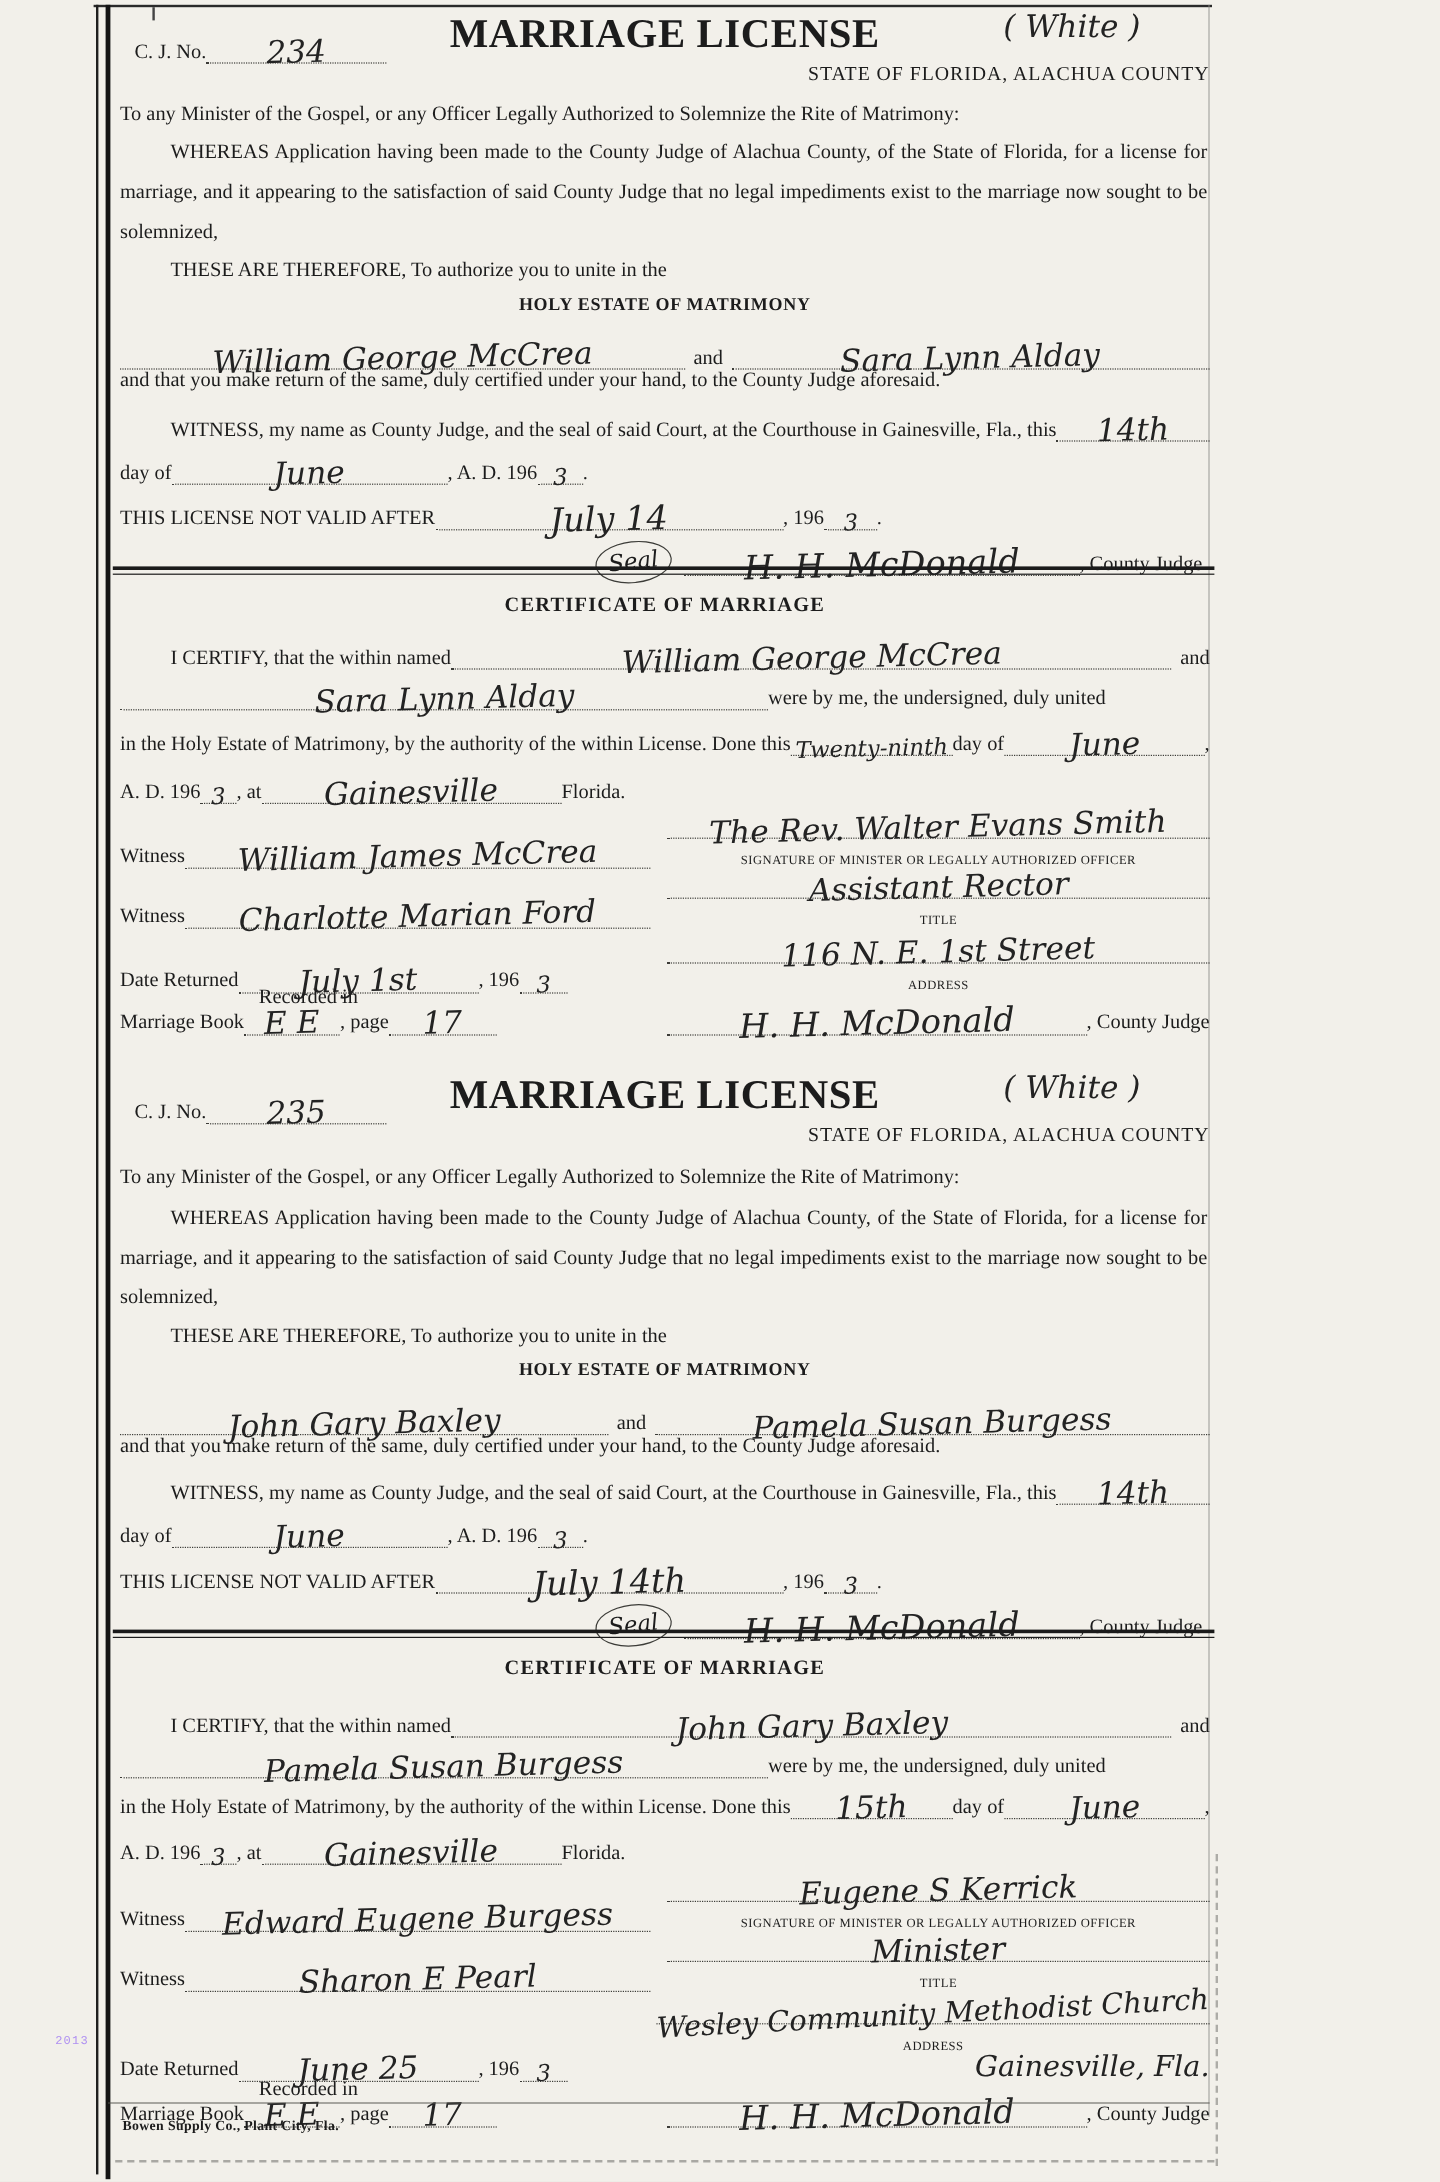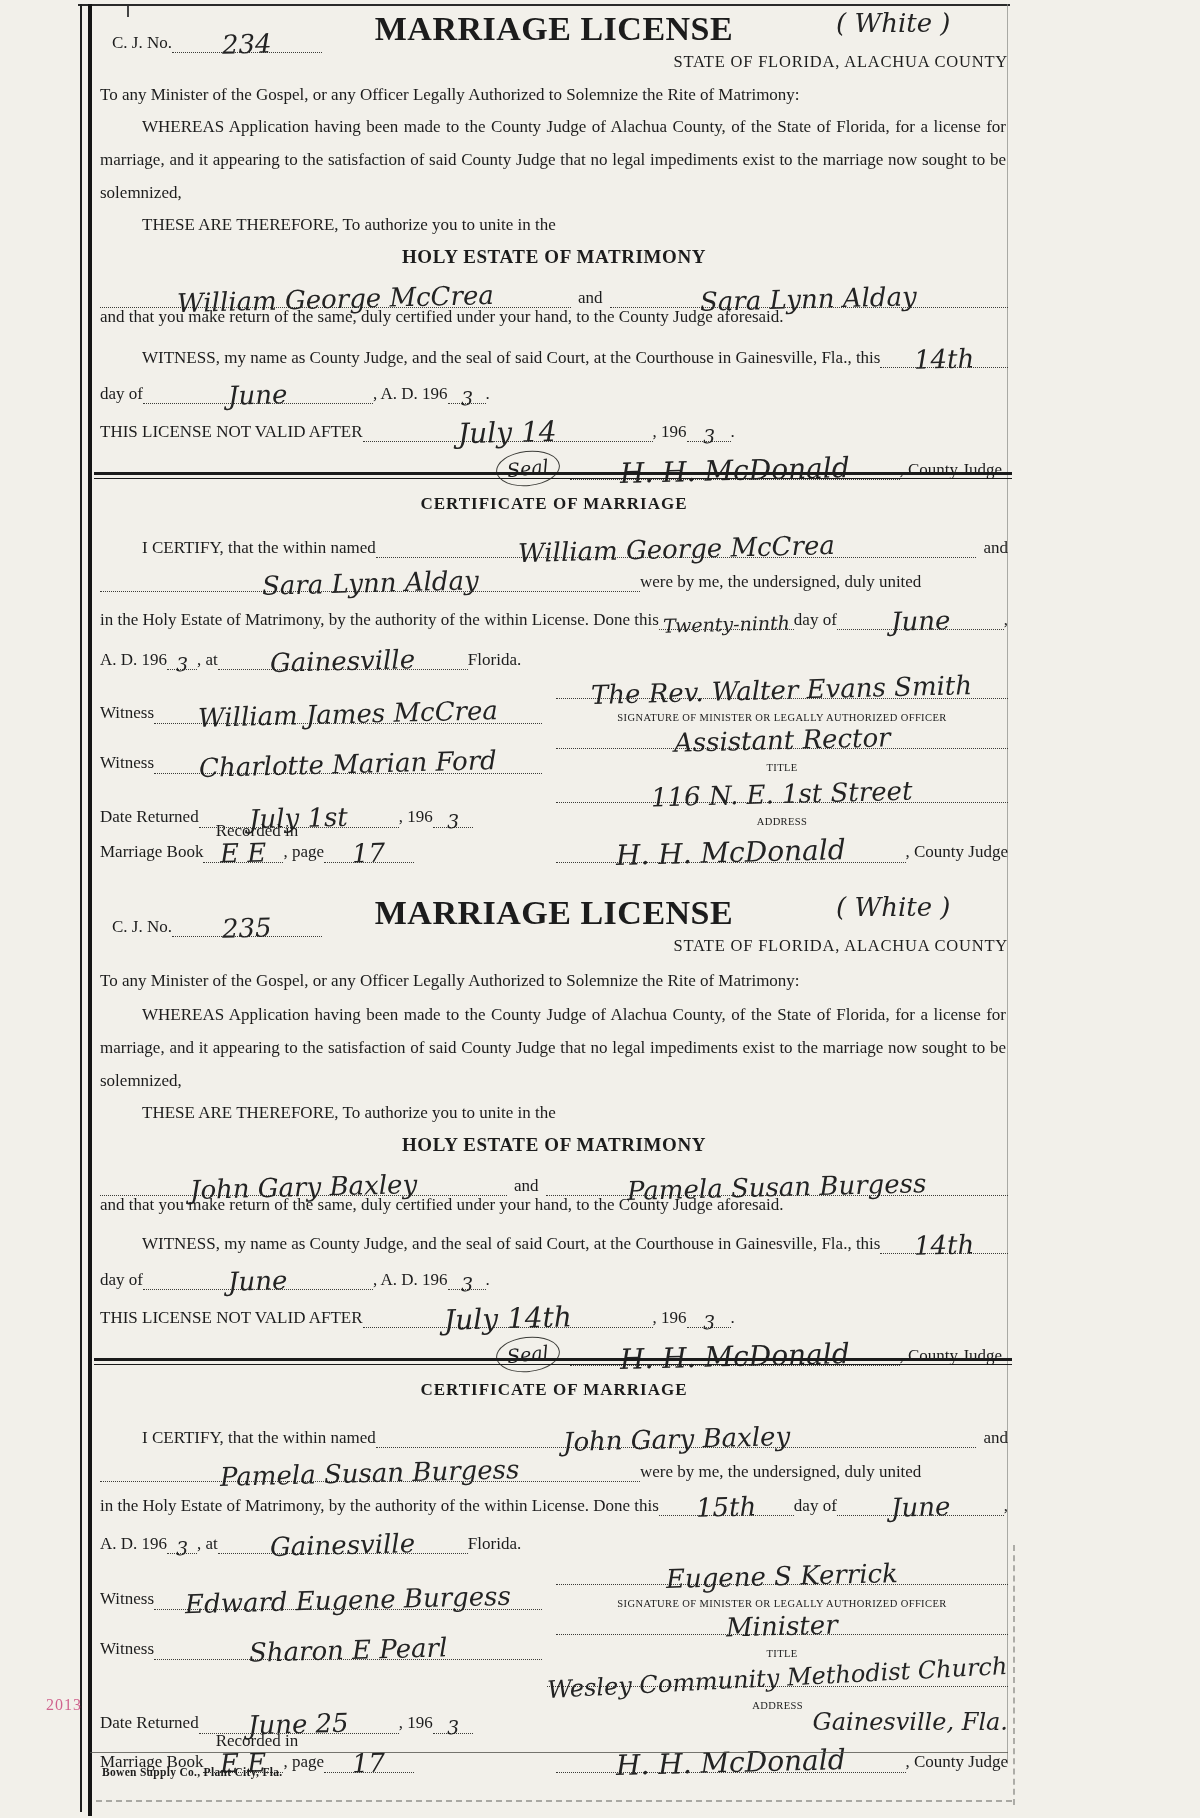--- a/index.html
+++ b/index.html
@@ -14,22 +14,22 @@
   .b-top{position:absolute;left:78px;top:4px;width:932px;height:2px;background:#2a2a2a;}
   .b-left-outer{position:absolute;left:80px;top:4px;width:2px;height:1808px;background:#1f1f1f;}
   .b-left-inner{position:absolute;left:88px;top:4px;width:4px;height:1812px;background:#141414;}
   .b-right{position:absolute;left:1007px;top:4px;width:1px;height:1760px;background:#8a8a86;opacity:.7;}
   .tick{position:absolute;left:127px;top:6px;width:2px;height:11px;background:#444;}
   .edge-dash{position:absolute;left:1013px;top:1545px;height:260px;border-left:2px dashed #6b6b66;opacity:.5;}
   .bottom-dash{position:absolute;left:96px;top:1800px;width:916px;border-top:2px dashed #6f6f6a;opacity:.55;}
   .bottom-rule{position:absolute;left:90px;top:1752px;width:918px;border-top:1.5px solid #55554f;opacity:.8;}
   .printer-credit{position:absolute;left:102px;top:1766px;font-size:11.5px;font-weight:bold;letter-spacing:.3px;}
   .watermark{
-    position:absolute;left:46px;top:1696px;font-family:Liberation Serif, serif;
-    font-size:16px;color:#be185d;opacity:.65;filter:blur(.4px);letter-spacing:1px;
+    position:absolute;left:46px;top:1696px;font-family:Liberation Mono, monospace;
+    font-size:10px;color:#8b5cf6;opacity:.65;filter:blur(.4px);letter-spacing:1px;
   }
   .rec{position:absolute;left:100px;width:908px;}
   .row{position:absolute;left:0;right:0;display:flex;align-items:flex-end;}
   .nw{white-space:nowrap;text-align:center;}
   .txt{font-size:17px;line-height:1.25;}
   .f{display:inline-flex;align-items:flex-end;justify-content:center;border-bottom:1.6px dotted #3c3c38;min-height:20px;}
   .grow{flex:1;}
   .hw{
     font-family:"DejaVu Serif",serif;font-style:italic;font-size:26px;line-height:.9;
     white-space:nowrap;transform:rotate(-1.5deg);color:#232323;margin-bottom:-4px;
@@ -43,21 +43,21 @@
   }
   .title-row .big-title{
     position:absolute;left:0;right:0;text-align:center;font-size:34px;font-weight:bold;
     letter-spacing:.5px;top:-8px;
   }
   .cj{position:absolute;left:12px;top:14px;font-size:16px;display:flex;align-items:flex-end;}
   .cj .f{width:150px;}
   .race{position:absolute;left:736px;top:-6px;}
   .subtitle{position:absolute;left:0;right:0;text-align:right;font-size:16.5px;letter-spacing:.8px;}
   .center{justify-content:center;text-align:center;display:block;}
-  .holy{font-size:19px;font-weight:bold;letter-spacing:.6px;}
+  .holy{font-size:15px;font-weight:bold;letter-spacing:.6px;}
   .cert-head{font-size:17px;font-weight:bold;letter-spacing:1px;}
   .whereas{position:absolute;left:0;right:2px;font-size:17px;line-height:33px;text-indent:42px;text-align:justify;}
   .indent{text-indent:42px;display:block;}
   .rule2{position:absolute;left:-6px;right:-4px;border-top:3px solid #1b1b1b;border-bottom:1.2px solid #1b1b1b;height:3px;}
   .gap-l{margin-left:7px;}
   .gap-r{margin-right:7px;}
   .cols{display:flex;align-items:flex-end;}
   .col-l{width:442px;display:flex;align-items:flex-end;}
   .col-r{flex:1;margin-left:14px;}
   .cap{font-size:10.5px;letter-spacing:.4px;text-align:center;margin-top:14px;line-height:1;}

